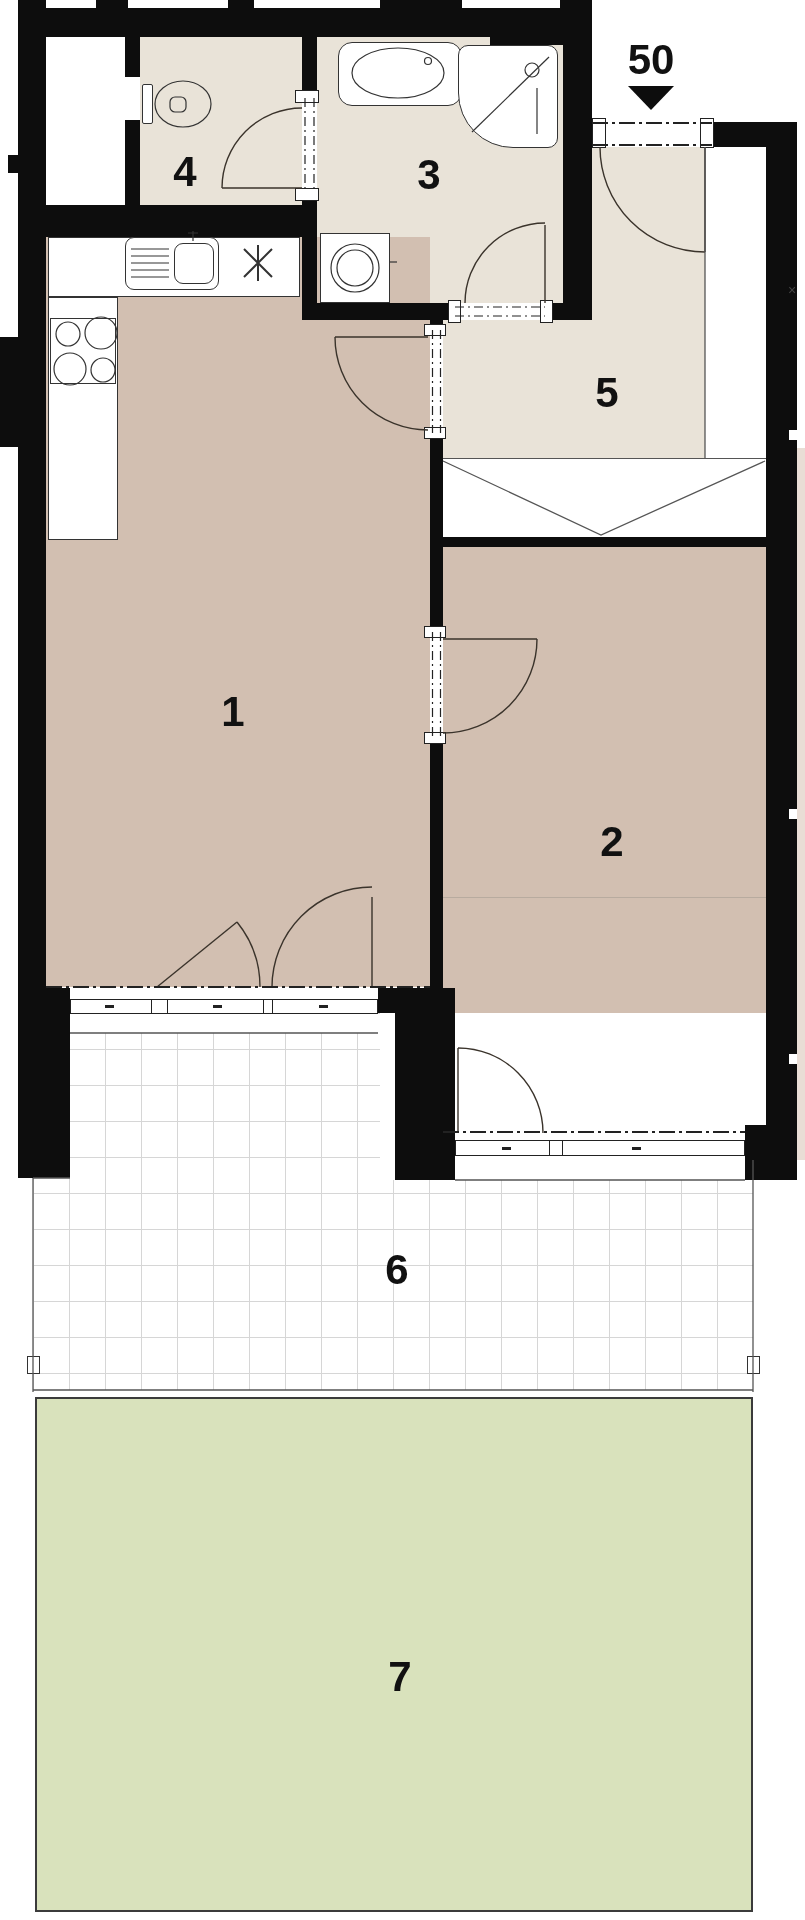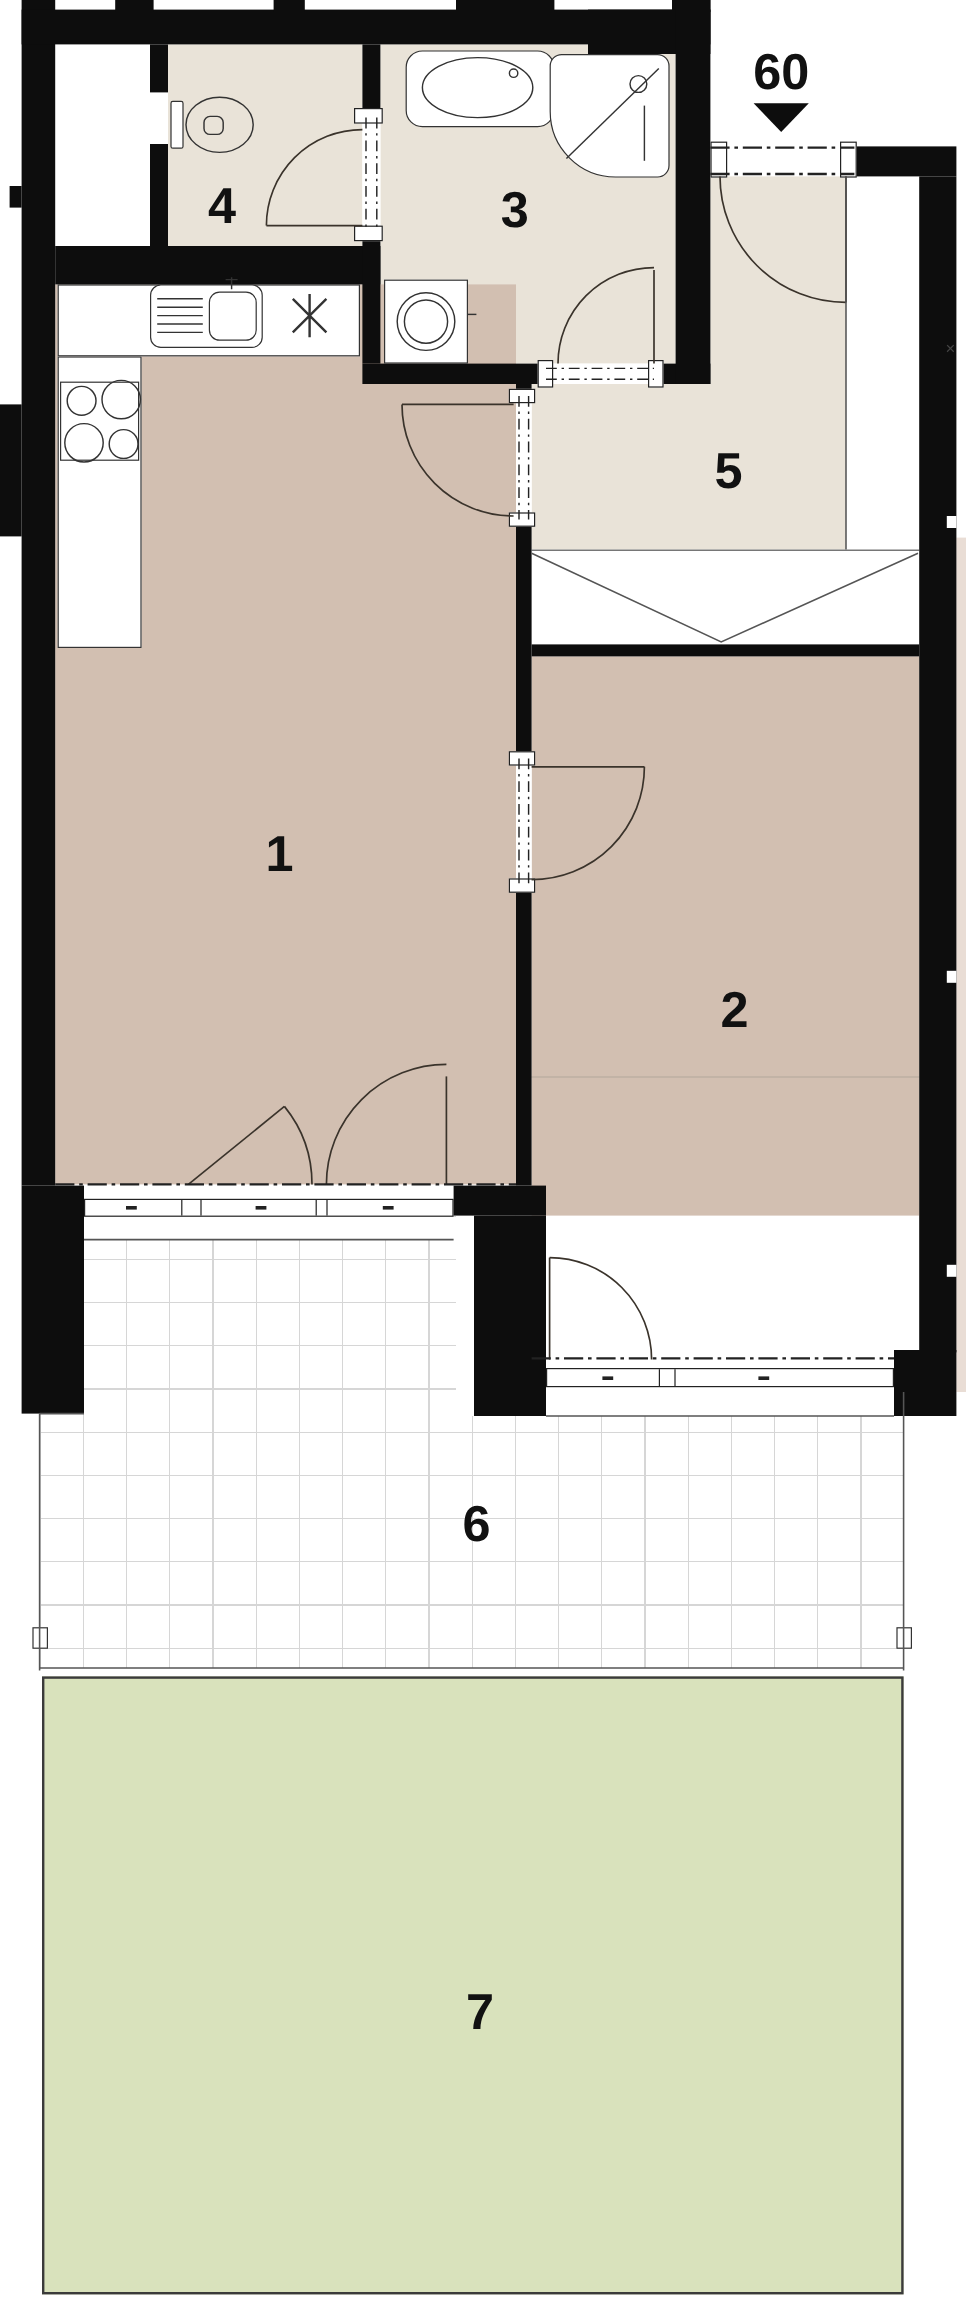--- a/index.html
+++ b/index.html
@@ -228,17 +228,17 @@
     </g>
   </svg>
 
   <div class="room-label" style="left:233px;top:712px;">1</div>
   <div class="room-label" style="left:612px;top:842px;">2</div>
   <div class="room-label" style="left:429px;top:175px;">3</div>
   <div class="room-label" style="left:185px;top:172px;">4</div>
   <div class="room-label" style="left:607px;top:393px;">5</div>
   <div class="room-label" style="left:397px;top:1270px;">6</div>
   <div class="room-label" style="left:400px;top:1677px;">7</div>
-  <div class="entrance-num" style="left:651px;top:60px;">60</div>
+  <div class="entrance-num" style="left:651px;top:60px;">50</div>
   <div class="entrance-tri"></div>
   <div class="dim-cross" style="left:788px;top:282px;">×</div>
 
 </div>
 
 </body></html>

